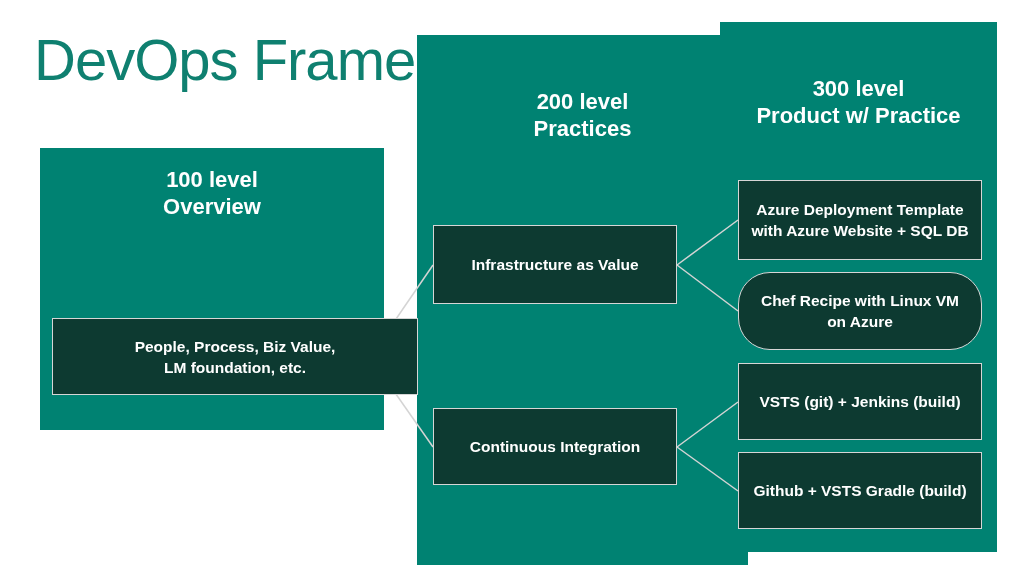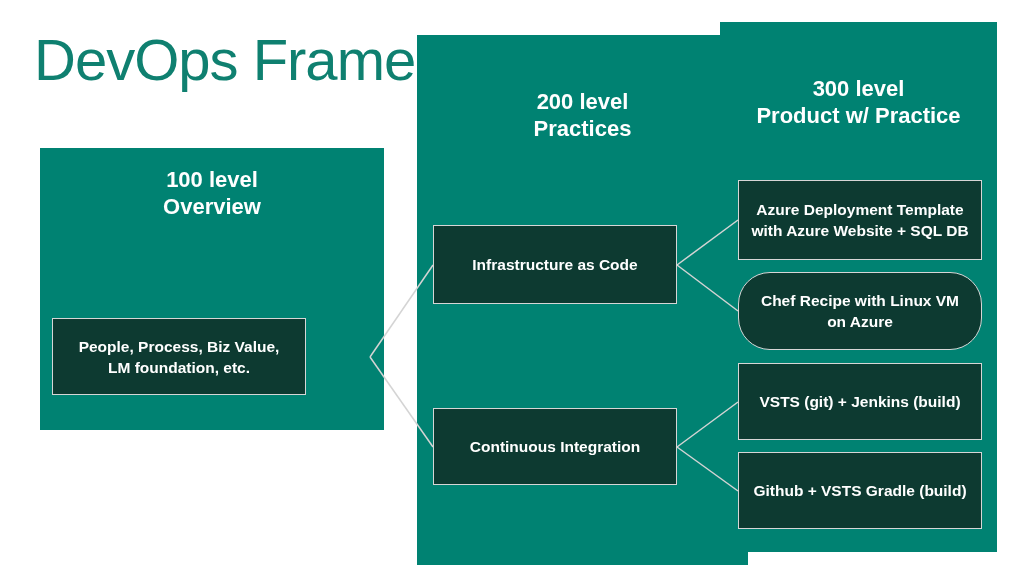--- a/index.html
+++ b/index.html
@@ -68,21 +68,21 @@
     display: flex;
     flex-direction: column;
     justify-content: center;
     align-items: center;
     text-align: center;
     font-size: 15.5px;
     font-weight: 600;
     line-height: 21px;
   }
   .node span { display: block; white-space: nowrap; }
-  .node-1 { left: 52px;  top: 318px; width: 254px; height: 77px; }
+  .node-1 { left: 52px;  top: 318px; width: 366px; height: 77px; }
   .node-2 { left: 433px; top: 225px; width: 244px; height: 79px; }
   .node-3 { left: 433px; top: 408px; width: 244px; height: 77px; }
   .node-4 { left: 738px; top: 180px; width: 244px; height: 80px; }
   .node-5 { left: 738px; top: 272px; width: 244px; height: 78px; border-radius: 32px; }
   .node-6 { left: 738px; top: 363px; width: 244px; height: 77px; }
   .node-7 { left: 738px; top: 452px; width: 244px; height: 77px; }
 </style>
 </head>
 <body>
 
@@ -119,21 +119,21 @@
     <line x1="677" y1="447" x2="738" y2="402"></line>
     <line x1="677" y1="447" x2="738" y2="491"></line>
   </svg>
 
   <div class="node node-1">
     <span>People, Process, Biz Value,</span>
     <span>LM foundation, etc.</span>
   </div>
 
   <div class="node node-2">
-    <span>Infrastructure as Code</span>
+    <span>Infrastructure as Value</span>
     <span></span>
   </div>
 
   <div class="node node-3">
     <span>Continuous Integration</span>
     <span></span>
   </div>
 
   <div class="node node-4">
     <span>Azure Deployment Template</span>

